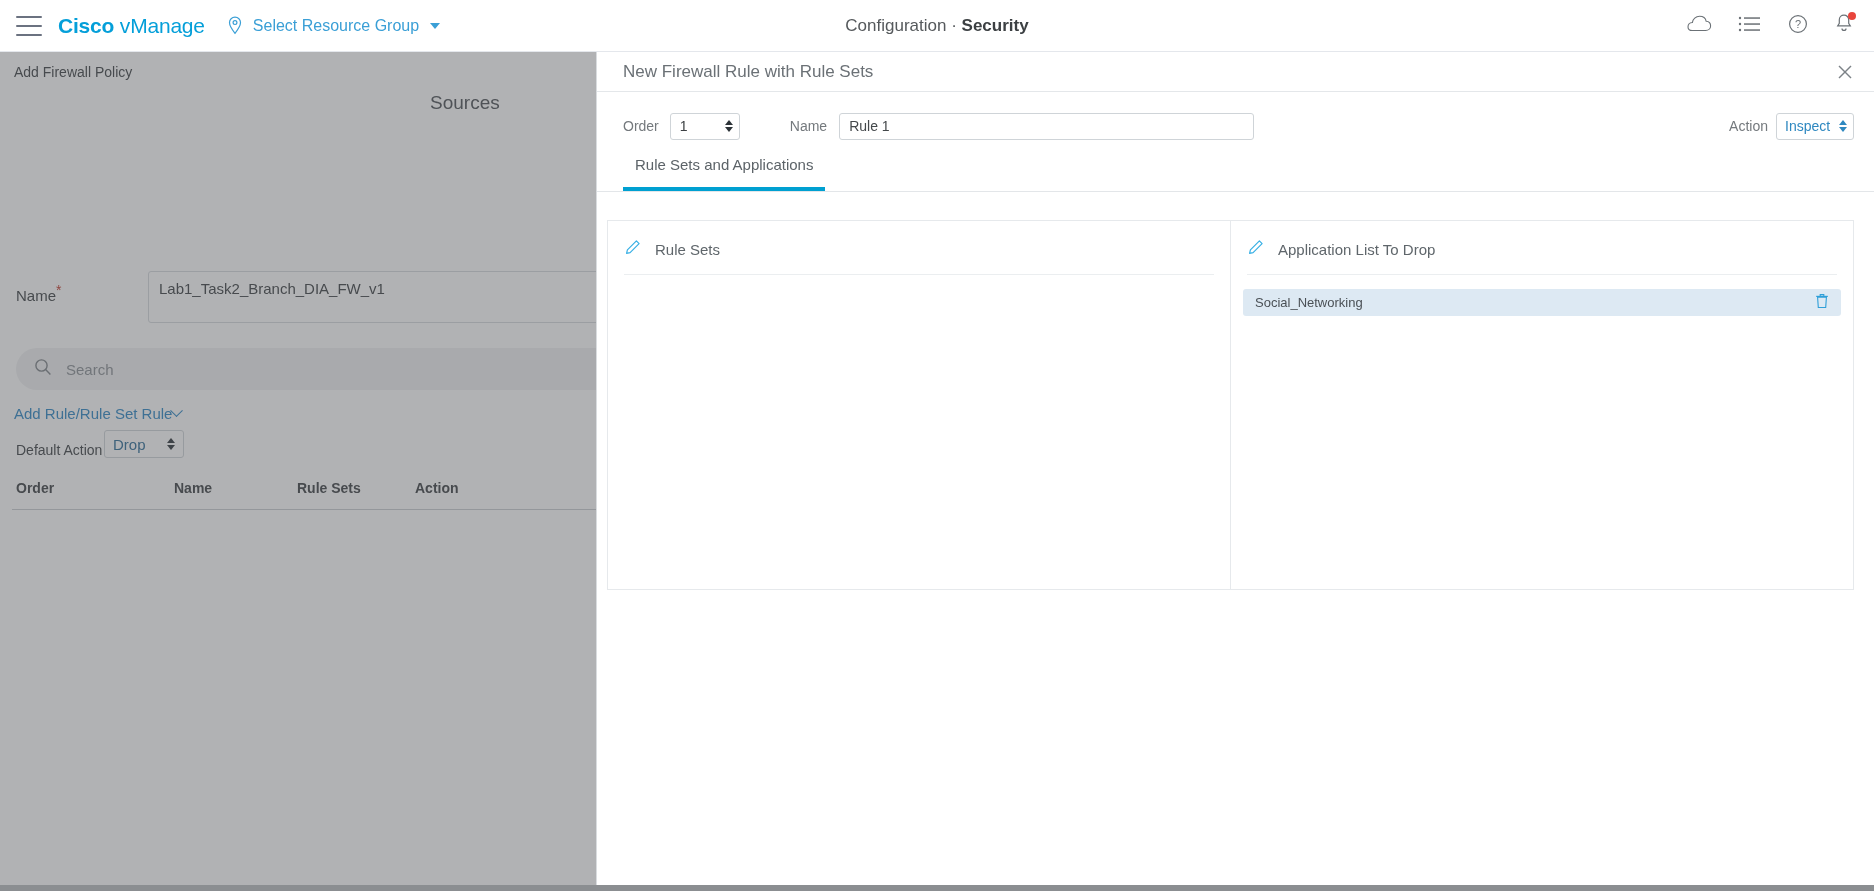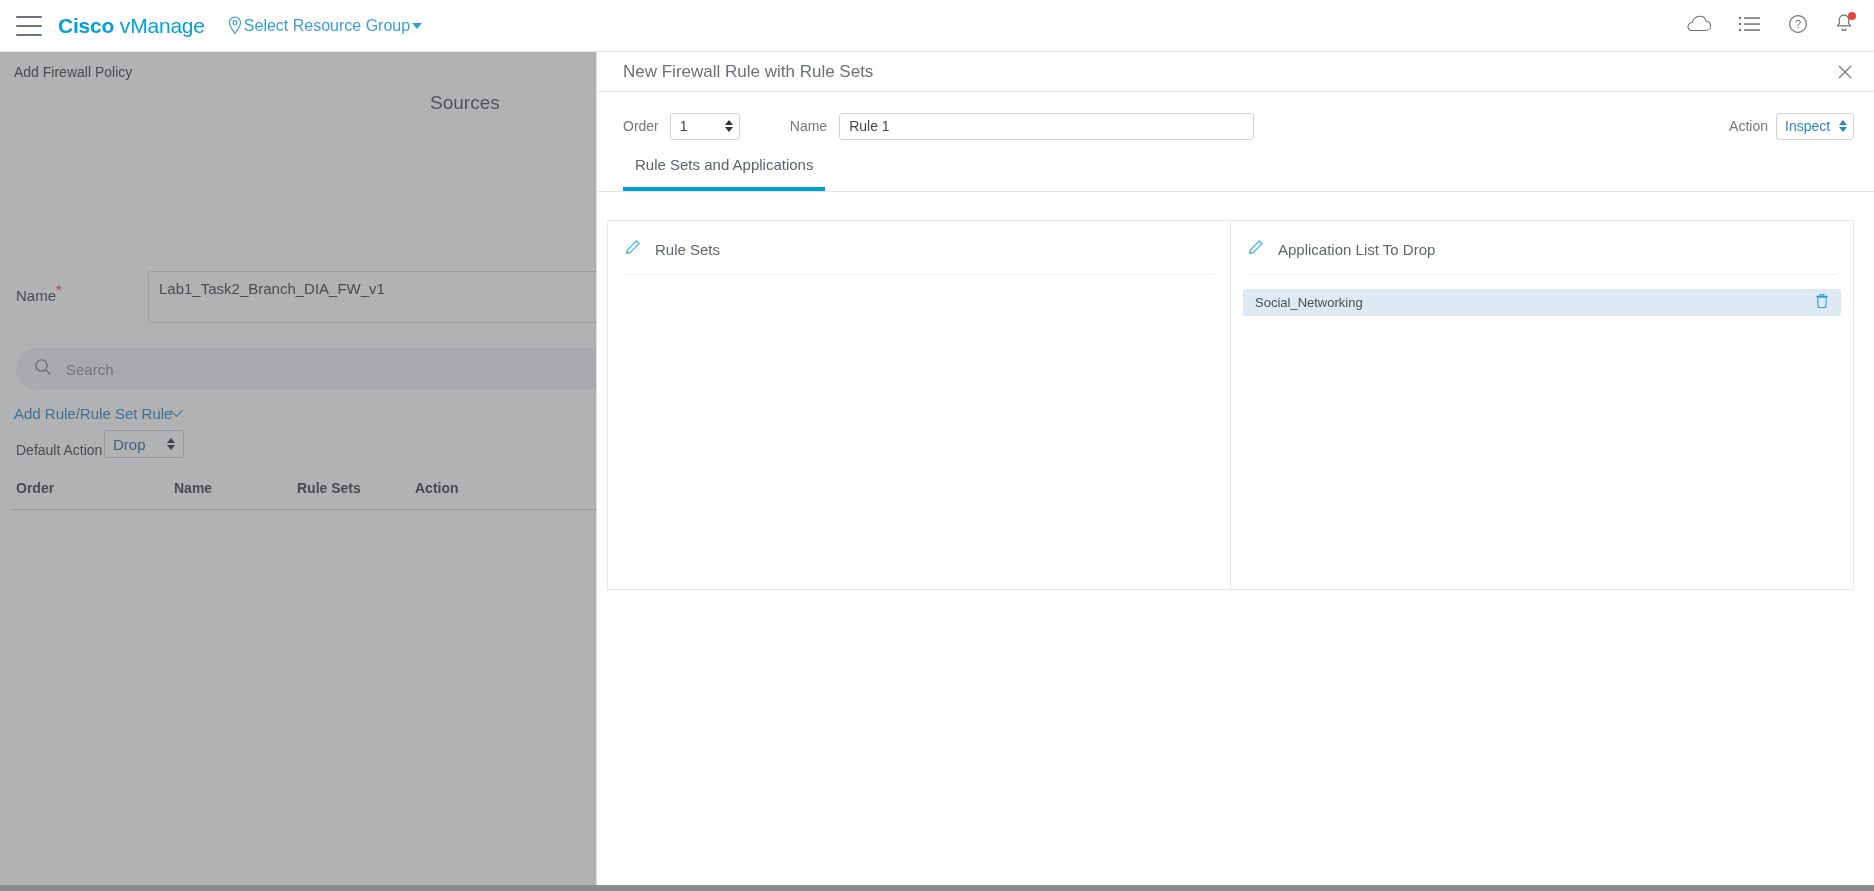--- a/index.html
+++ b/index.html
@@ -21,21 +21,21 @@
   .hamburger {
     width: 26px; height: 20px; margin-left: 16px; margin-right: 16px;
     display: flex; flex-direction: column; justify-content: space-between;
     cursor: pointer;
   }
   .hamburger i { display: block; height: 2px; background: #6b7280; border-radius: 1px; }
   .brand { font-size: 21px; color: #00a0d1; letter-spacing: -0.2px; white-space: nowrap; }
   .brand b { font-weight: 700; color: #049fd9; }
   .brand span.light { font-weight: 400; color: #049fd9; }
   .resgroup {
-    display: flex; align-items: center; gap: 1px; margin-left: 22px;
+    display: flex; align-items: center; gap: 10px; margin-left: 22px;
     color: #3a9fd6; font-size: 16px; cursor: pointer; white-space: nowrap;
   }
   .pin-icon svg { display: block; }
   .caret-down {
     width: 0; height: 0; border-left: 5px solid transparent;
     border-right: 5px solid transparent; border-top: 6px solid #3a9fd6;
     margin-left: 1px;
   }
   .appbar-title {
     position: absolute; left: 0; right: 0; text-align: center;
@@ -210,20 +210,25 @@
     </div>
     <div class="resgroup">
       <span class="pin-icon">
         <svg width="16" height="19" viewBox="0 0 16 19">
             <path d="M8 1.2C4.9 1.2 2.5 3.6 2.5 6.6c0 3.9 5.5 10.7 5.5 10.7s5.5-6.8 5.5-10.7c0-3-2.4-5.4-5.5-5.4z" fill="none" stroke="#3a9fd6" stroke-width="1.2"></path>
             <circle cx="8" cy="6.6" r="1.9" fill="none" stroke="#3a9fd6" stroke-width="1.2"></circle>
           </svg>
       </span>
       <span>Select Resource Group</span>
       <span class="caret-down"></span>
+    </div>
+    <div class="appbar-title">
+      <span>Configuration</span>
+      <span>·</span>
+      <b>Security</b>
     </div>
     <div class="appbar-icons">
       <span class="ic">
         <svg width="26" height="18" viewBox="0 0 26 18">
             <path d="M6.2 15.5h13.4c2.9 0 5-2 5-4.6 0-2.4-1.9-4.4-4.4-4.6C19.6 3.4 16.9 1.3 13.6 1.3 9.8 1.3 6.8 4 6.4 7.5 3.9 7.7 2 9.6 2 11.9c0 2.1 1.8 3.6 4.2 3.6z" fill="none" stroke="#6b7176" stroke-width="1.1"></path>
           </svg>
       </span>
       <span class="ic">
         <svg width="24" height="18" viewBox="0 0 24 18">
           <circle cx="2" cy="3" r="1.2" fill="#6b7176"></circle>

